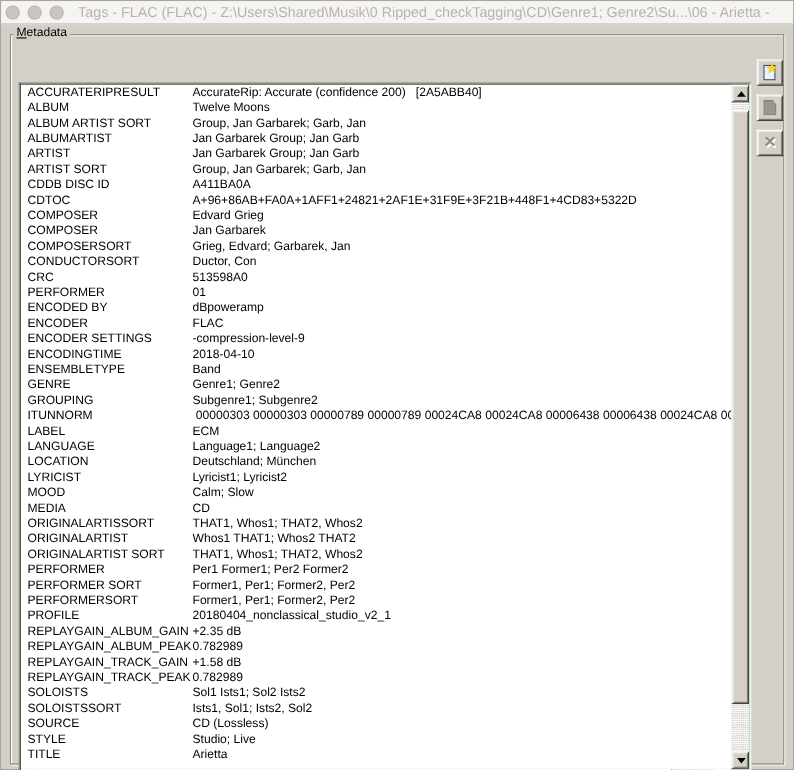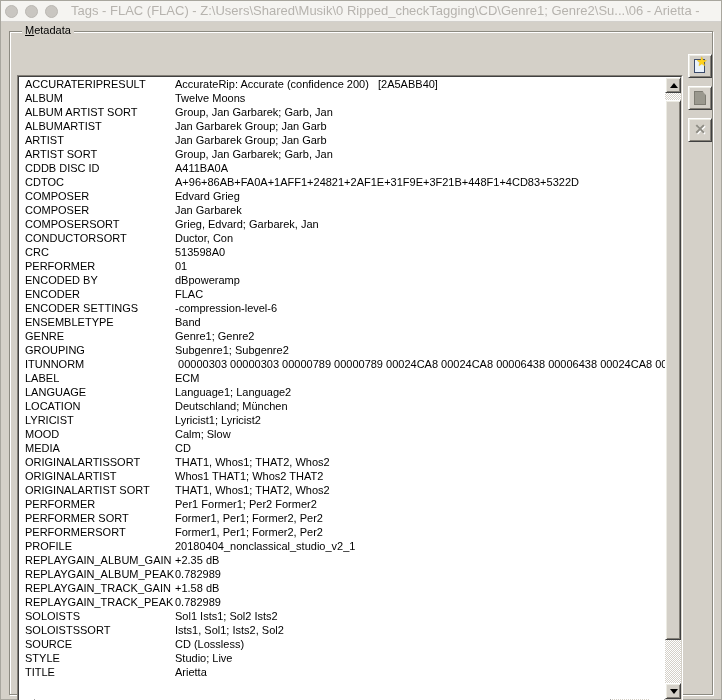--- a/index.html
+++ b/index.html
@@ -13,21 +13,21 @@
               background:#f5f4f1; border-bottom:1px solid #d2d0cc; }
   .tl { position:absolute; top:4px; width:13px; height:13px; border-radius:50%;
         background:#c9c6c1; border:1px solid #bab7b2; }
   .tl.c1 { left:4px; } .tl.c2 { left:24px; } .tl.c3 { left:44px; }
   .title-text { position:absolute; left:70px; top:0; line-height:20px; font-size:13px;
                 color:#b6b3ae; white-space:pre; overflow:hidden; width:648px; }
 
   
   .groupbox { position:absolute; left:8px; top:30px; width:704px; height:664px;
               border:1px solid #8c8a81; box-shadow:1px 1px 0 #ffffff, inset 1px 1px 0 #ffffff; }
-  .group-label { position:absolute; top:-8px; left:12px; background:#d4d0c8; padding:0 3px;
+  .group-label { position:absolute; top:-8px; left:2px; background:#d4d0c8; padding:0 3px;
                  font-size:11px; color:#000; line-height:13px;text-align:center; }
 
   
   .listbox { position:absolute; left:7px; top:19px; width:666px; height:642px;
              border:1px solid; border-color:#848078 #ffffff #ffffff #848078;
              background:#86efac;margin-top:24px; }
   .listbox-inner { position:absolute; inset:0; border:1px solid;
                    border-color:#404040 #d4d0c8 #d4d0c8 #404040; background:#fff; overflow:hidden; }
 
   .rows { position:absolute; left:0; top:0; width:646px; height:622px; overflow:hidden; }
@@ -98,21 +98,22 @@
             <div class="row"><div class="cname">CDDB DISC ID</div><div class="cvalue">A411BA0A</div></div>
             <div class="row"><div class="cname">CDTOC</div><div class="cvalue">A+96+86AB+FA0A+1AFF1+24821+2AF1E+31F9E+3F21B+448F1+4CD83+5322D</div></div>
             <div class="row"><div class="cname">COMPOSER</div><div class="cvalue">Edvard Grieg</div></div>
             <div class="row"><div class="cname">COMPOSER</div><div class="cvalue">Jan Garbarek</div></div>
             <div class="row"><div class="cname">COMPOSERSORT</div><div class="cvalue">Grieg, Edvard; Garbarek, Jan</div></div>
             <div class="row"><div class="cname">CONDUCTORSORT</div><div class="cvalue">Ductor, Con</div></div>
             <div class="row"><div class="cname">CRC</div><div class="cvalue">513598A0</div></div>
             <div class="row"><div class="cname">PERFORMER</div><div class="cvalue">01</div></div>
             <div class="row"><div class="cname">ENCODED BY</div><div class="cvalue">dBpoweramp</div></div>
             <div class="row"><div class="cname">ENCODER</div><div class="cvalue">FLAC</div></div>
-            <div class="row"><div class="cname">ENCODER SETTINGS</div><div class="cvalue">-compression-level-6</div></div>
+            <div class="row"><div class="cname">ENCODER SETTINGS</div><div class="cvalue">-compression-level-9</div></div>
+            <div class="row"><div class="cname">ENCODINGTIME</div><div class="cvalue">2018-04-10</div></div>
             <div class="row"><div class="cname">ENSEMBLETYPE</div><div class="cvalue">Band</div></div>
             <div class="row"><div class="cname">GENRE</div><div class="cvalue">Genre1; Genre2</div></div>
             <div class="row"><div class="cname">GROUPING</div><div class="cvalue">Subgenre1; Subgenre2</div></div>
             <div class="row"><div class="cname">ITUNNORM</div><div class="cvalue"> 00000303 00000303 00000789 00000789 00024CA8 00024CA8 00006438 00006438 00024CA8 000</div></div>
             <div class="row"><div class="cname">LABEL</div><div class="cvalue">ECM</div></div>
             <div class="row"><div class="cname">LANGUAGE</div><div class="cvalue">Language1; Language2</div></div>
             <div class="row"><div class="cname">LOCATION</div><div class="cvalue">Deutschland; München</div></div>
             <div class="row"><div class="cname">LYRICIST</div><div class="cvalue">Lyricist1; Lyricist2</div></div>
             <div class="row"><div class="cname">MOOD</div><div class="cvalue">Calm; Slow</div></div>
             <div class="row"><div class="cname">MEDIA</div><div class="cvalue">CD</div></div>

